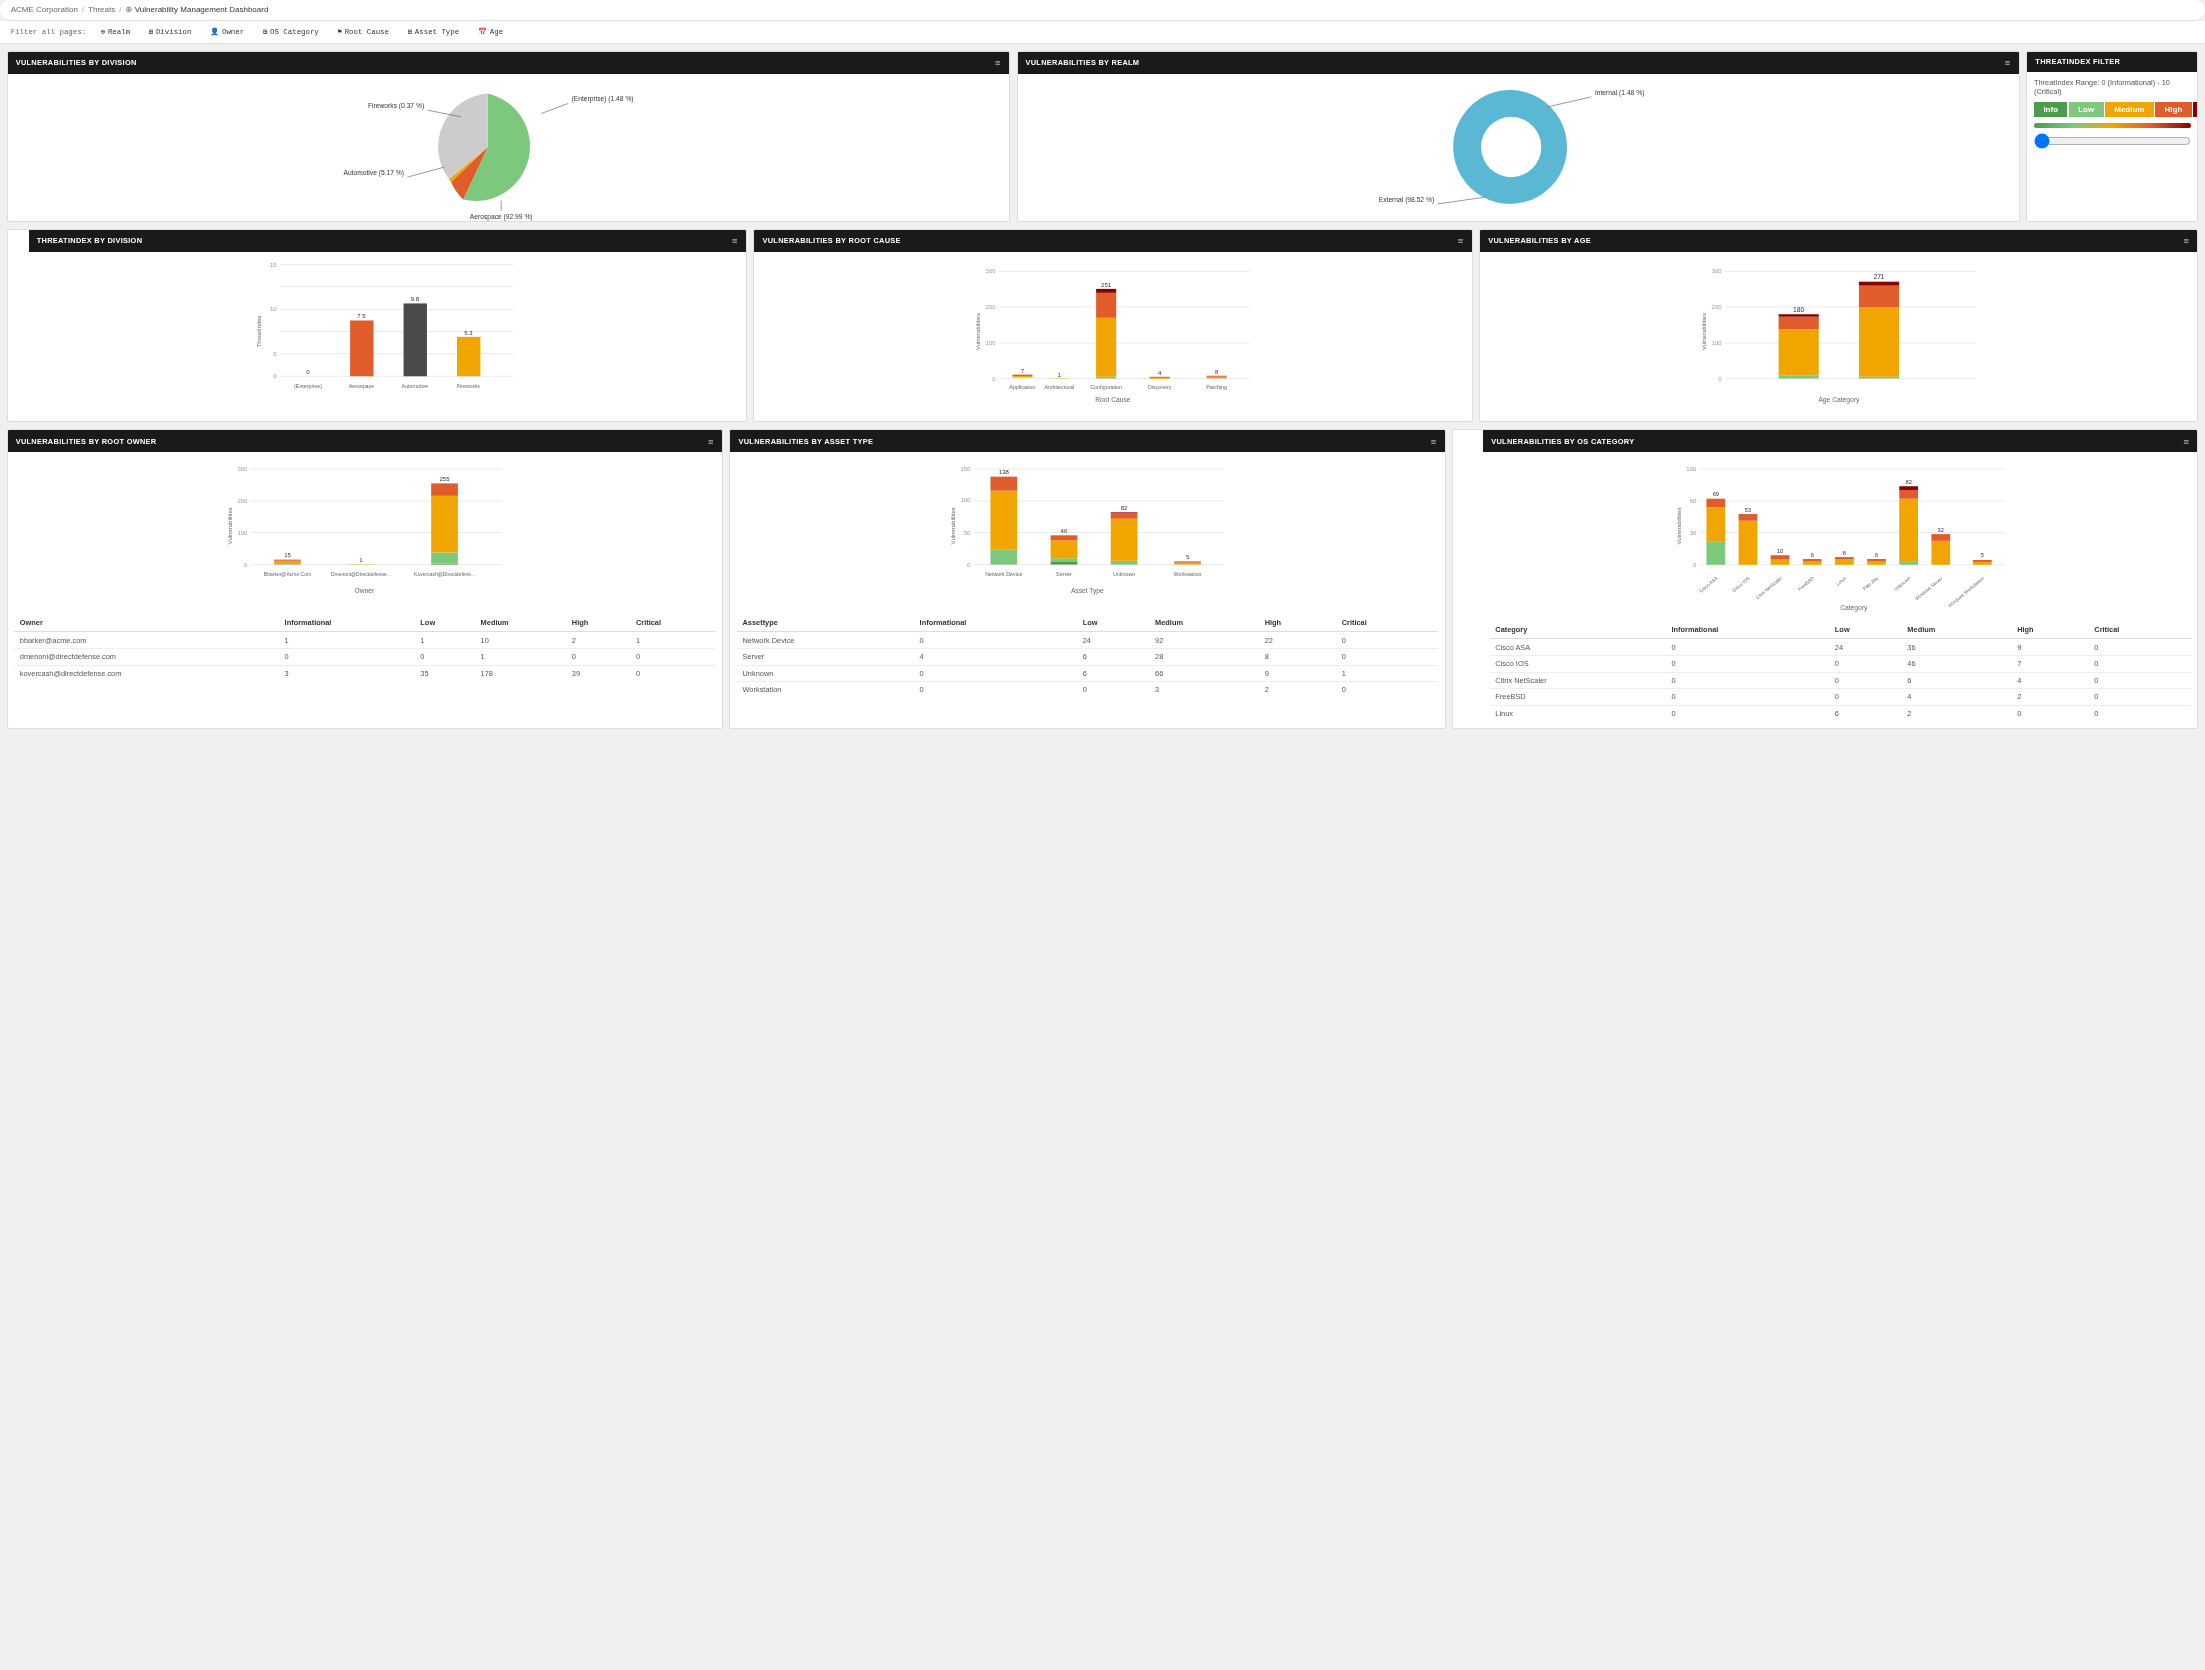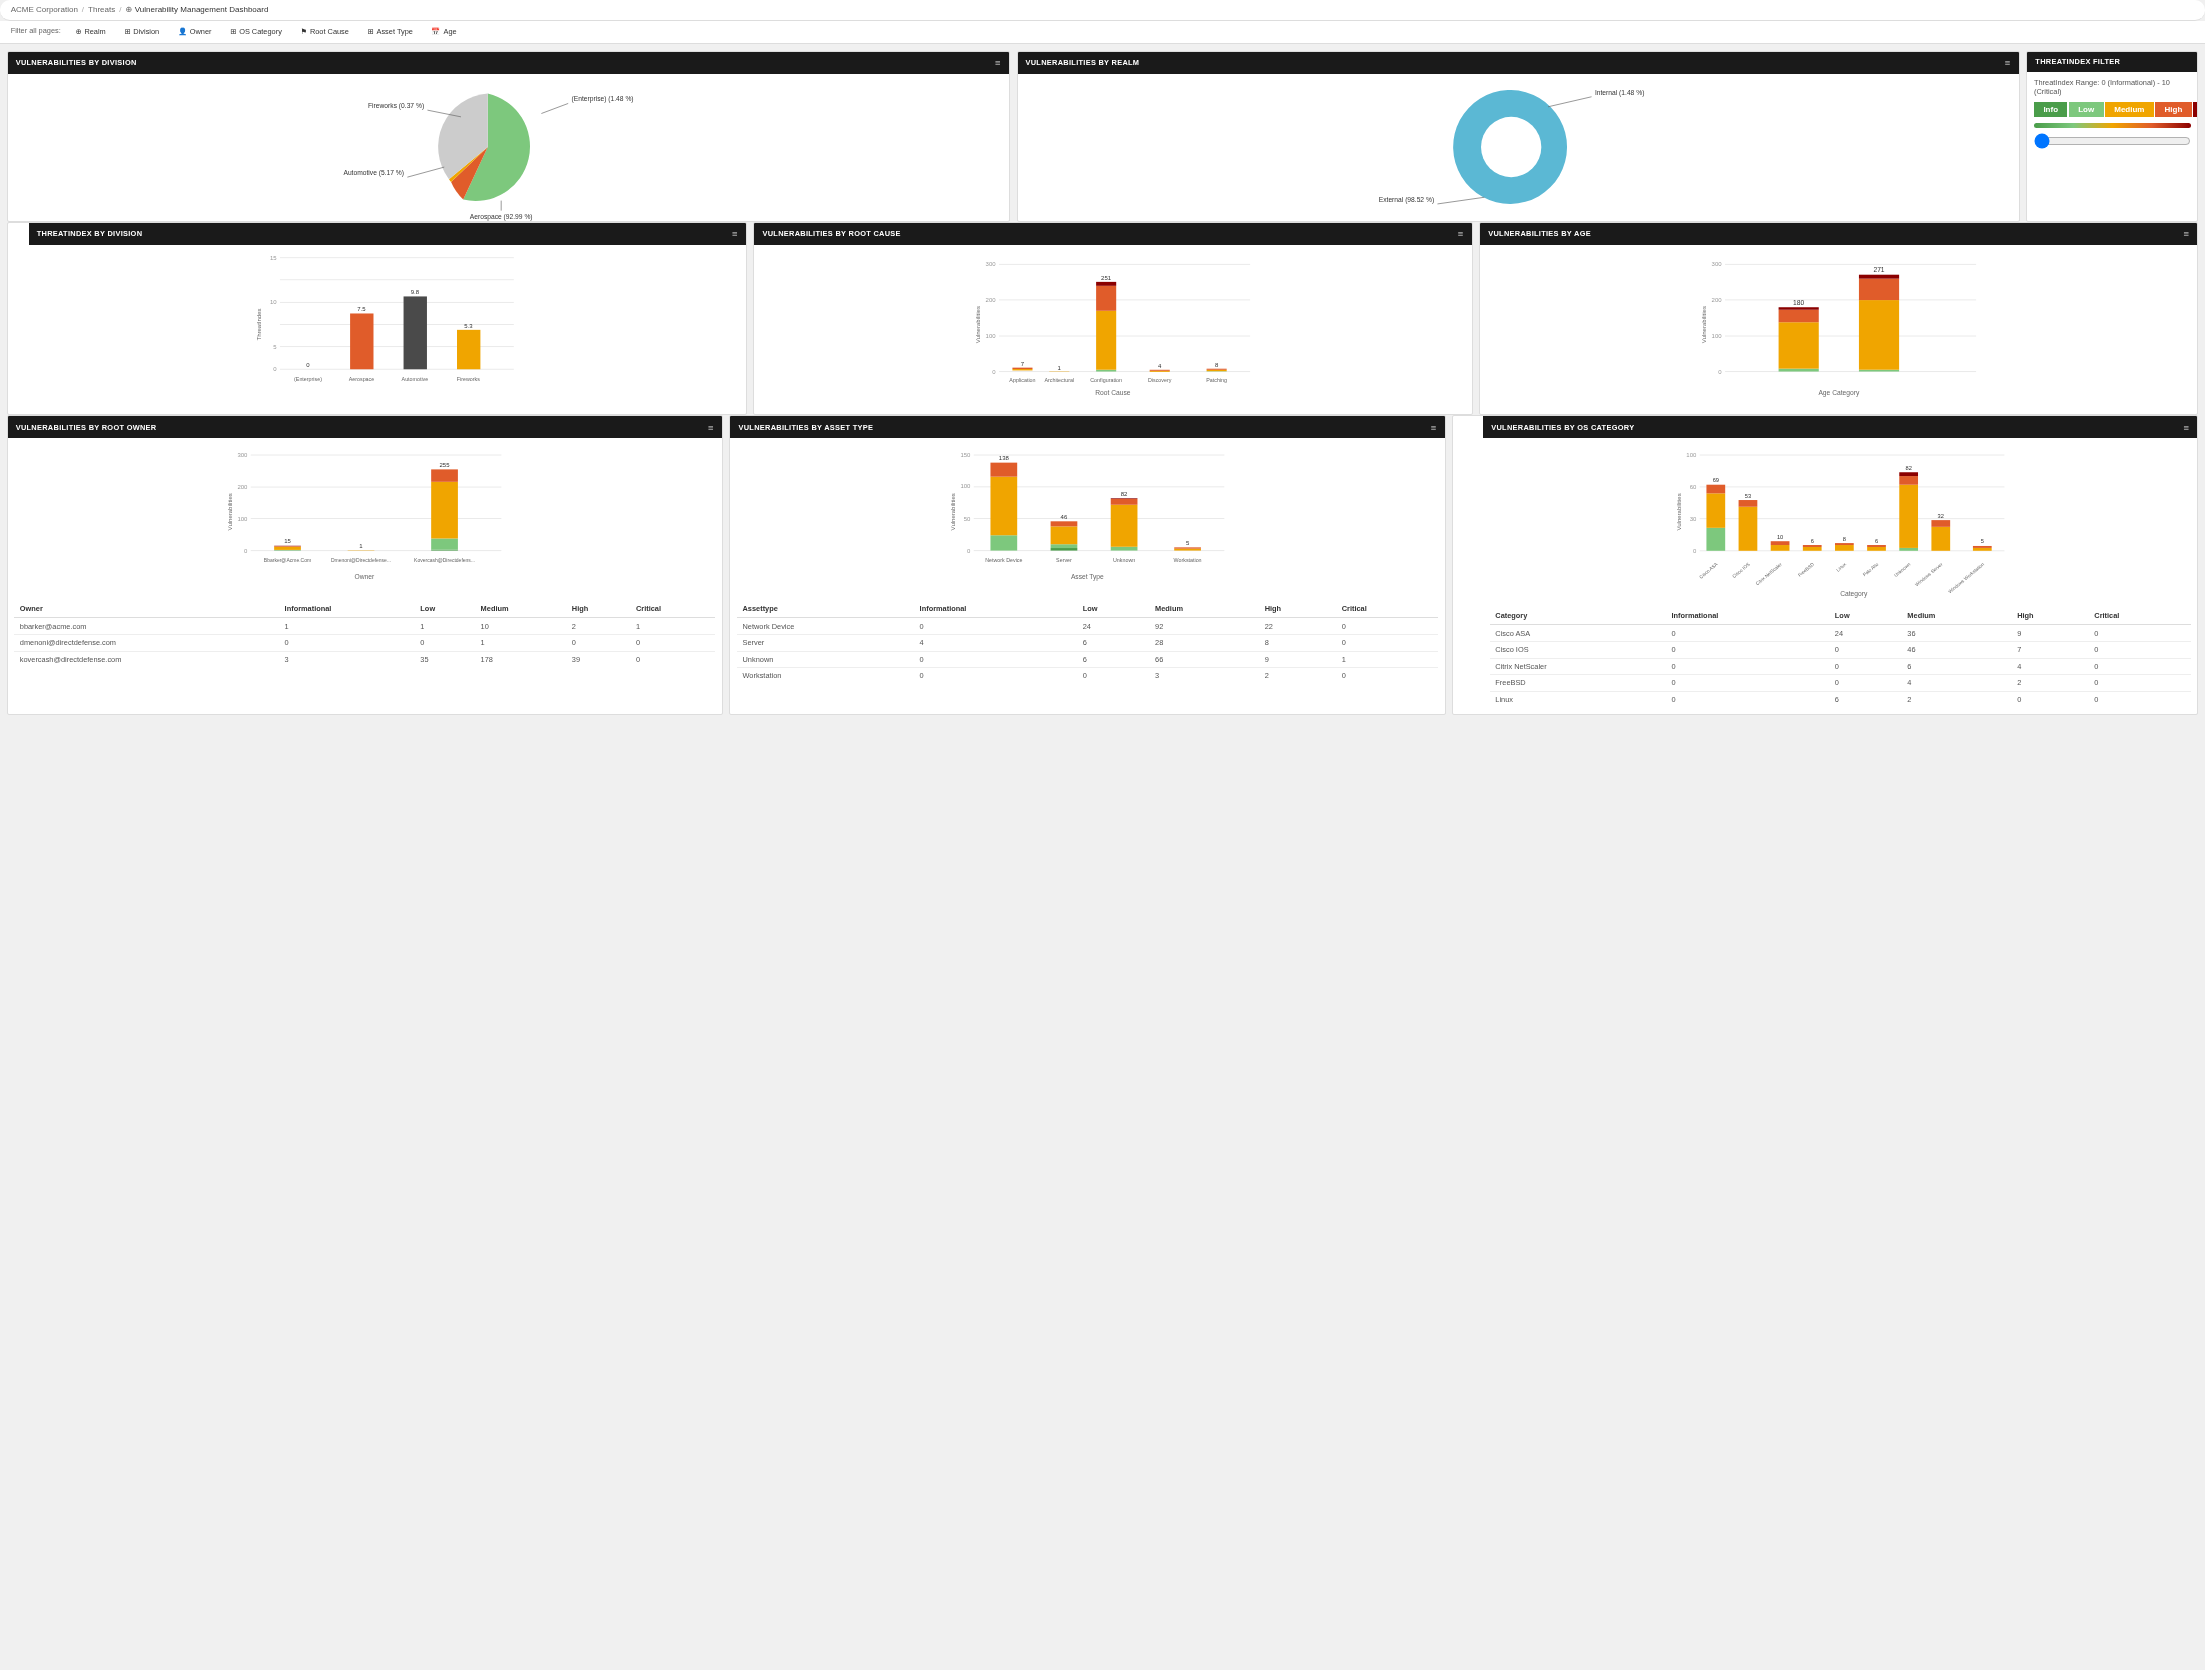--- a/index.html
+++ b/index.html
@@ -4,25 +4,25 @@
   <style>
     * { box-sizing: border-box; margin: 0; padding: 0; }
     body { font-family: Arial, sans-serif; font-size: 8px; background: #f0f0f0; color: #333; }
     
     .header { background: #fff; border-bottom: 0.7px solid #ddd; padding: 5.4px 10.7px; font-size: 8px; color: #555; border-radius: 10px; }
     .breadcrumb { display: flex; align-items: center; gap: 4px; }
     .breadcrumb span { color: #666; }
     .breadcrumb .sep { color: #aaa; }
     .breadcrumb .current { color: #333; font-weight: 500; }
     
-    .filter-bar { background: #fff; border-bottom: 0.7px solid #ddd; padding: 5.4px 10.7px; display: flex; gap: 10.7px; }
+    .filter-bar { background: #fff; border-bottom: 0.7px solid #ddd; padding: 5.4px 10.7px; display: flex; align-items: center; gap: 10.7px; font-family: Liberation Mono, monospace; }
     .filter-label { font-size: 7.4px; color: #666; }
     .filter-item { display: flex; align-items: center; gap: 2.7px; font-size: 7.4px; color: #333; cursor: pointer; padding: 1.3px 4px; border-radius: 2px; }
     
-    .dashboard { padding: 6.7px; display: flex; flex-direction: column; gap: 0; }
+    .dashboard { padding: 6.7px; display: flex; flex-direction: column; gap: 7px; }
     
     .row { display: flex; gap: 6.7px; }
     
     .panel { background: #fff; border: 0.7px solid #ddd; border-radius: 2px; overflow: hidden; }
     .panel-header { background: #1a1a1a; color: #fff; padding: 5.4px 8px; font-size: 7.4px; font-weight: bold; letter-spacing: 0.3px; display: flex; justify-content: space-between; align-items: center; }
     .panel-body { padding: 6.7px; }
     
     .menu-icon { cursor: pointer; color: #aaa; font-size: 9.4px; }
     
     

